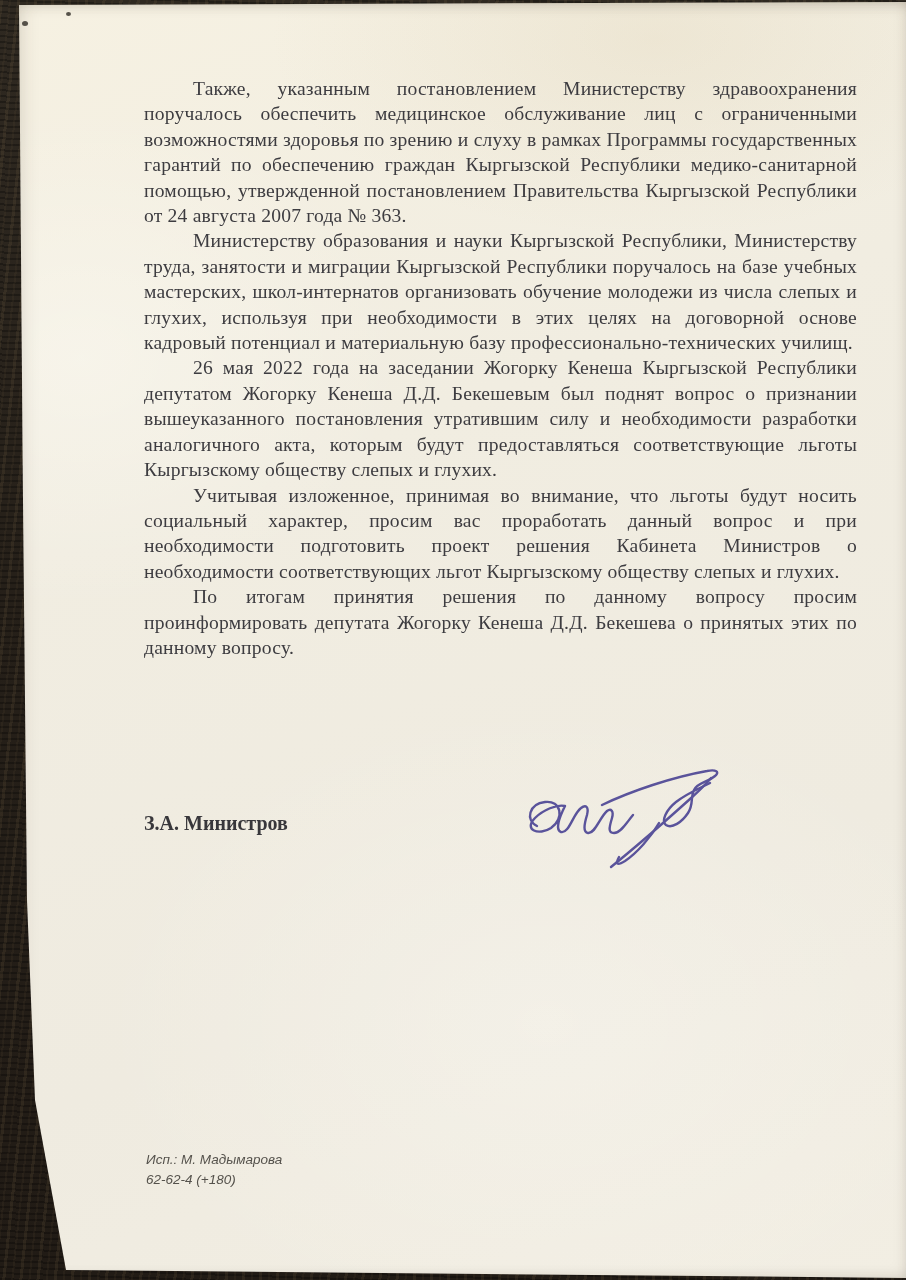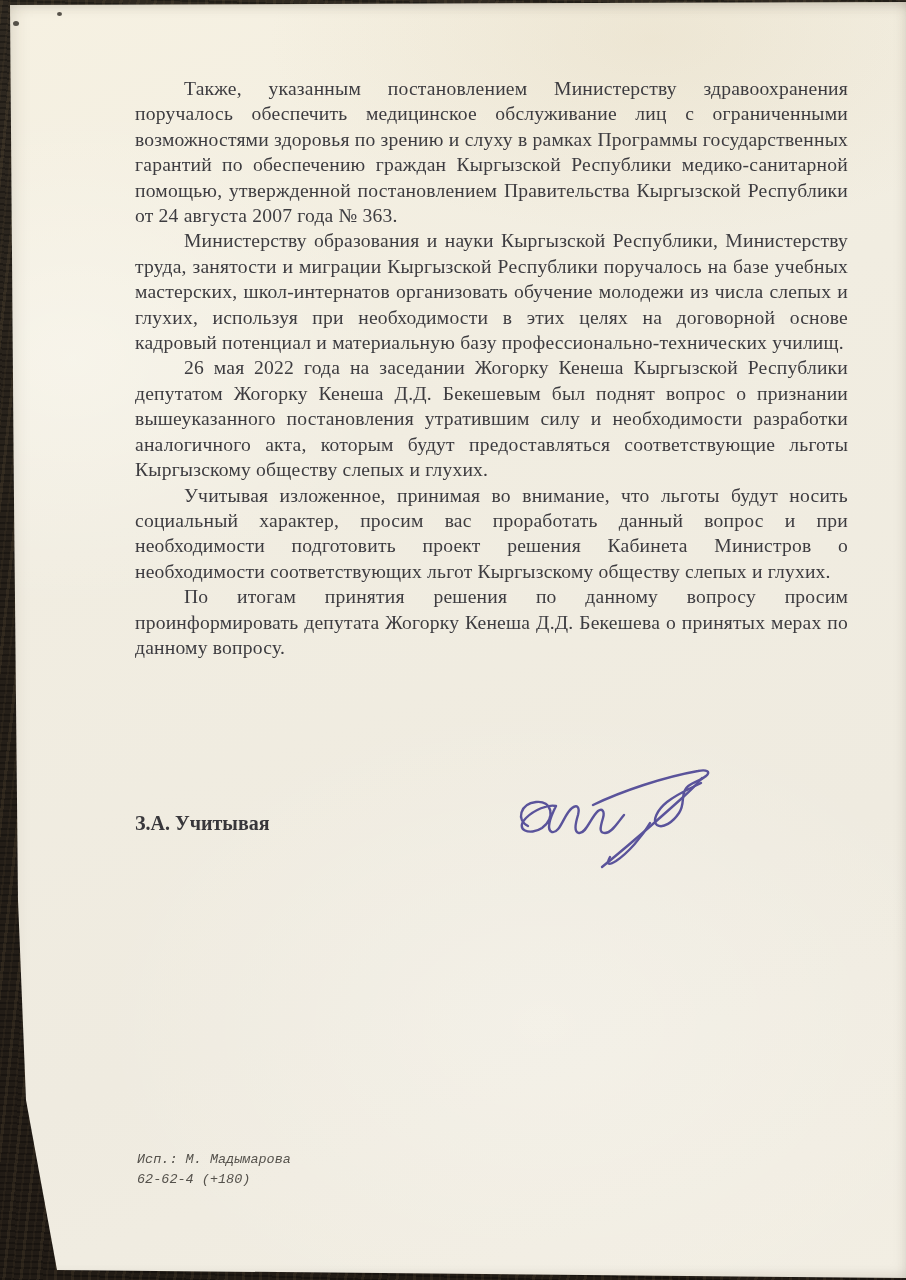--- a/index.html
+++ b/index.html
@@ -24,20 +24,21 @@
     clip-path: polygon(10px 5px, 906px 2px, 906px 1278px, 57px 1270px, 26px 1100px, 18px 900px, 14px 500px);
     background:
       radial-gradient(620px 320px at 72% 3%, rgba(214,198,162,0.22), transparent 62%),
       radial-gradient(540px 420px at 8% 28%, rgba(255,255,250,0.35), transparent 60%),
       radial-gradient(700px 500px at 60% 80%, rgba(255,255,252,0.25), transparent 65%),
       linear-gradient(160deg, #f6f1e2 0%, #f1ede1 35%, #efebe0 70%, #f2eee3 100%);
     box-shadow:
       inset 16px 0 26px -14px rgba(60,45,30,0.38),
       inset 0 10px 18px -12px rgba(60,45,30,0.42),
       inset -6px -8px 20px -14px rgba(60,45,30,0.25);
+    margin-left: 9px;
   }
   .speck {
     position: absolute;
     background: #3a362f;
     border-radius: 50%;
     opacity: 0.85;
   }
   .speck.s1 { left: 13px; top: 21px; width: 6px; height: 5px; }
   .speck.s2 { left: 57px; top: 12px; width: 5px; height: 4px; }
 
@@ -74,46 +75,46 @@
     position: absolute;
     left: 498px;
     top: 760px;
     width: 222px;
     height: 134px;
   }
   .footer {
     position: absolute;
     left: 137px;
     top: 1150px;
-    font-family: Liberation Mono, monospace;
+    font-family: Liberation Sans, sans-serif;
     font-style: italic;
     font-size: 13.5px;
     line-height: 1.5;
     color: #55524c;
   }
 </style>
 </head>
 <body>
 
 <div class="scene">
   <div class="paper">
 
     <div class="speck s1"></div>
     <div class="speck s2"></div>
 
     <div class="content">
       <p>Также, указанным постановлением Министерству здравоохранения поручалось обеспечить медицинское обслуживание лиц с ограниченными возможностями здоровья по зрению и слуху в рамках Программы государственных гарантий по обеспечению граждан Кыргызской Республики медико-санитарной помощью, утвержденной постановлением Правительства Кыргызской  Республики от 24 августа 2007 года № 363.</p>
       <p>Министерству образования и науки Кыргызской Республики, Министерству труда, занятости и миграции Кыргызской Республики поручалось на базе учебных мастерских, школ-интернатов организовать обучение молодежи из числа слепых и глухих, используя при необходимости в этих целях на договорной основе кадровый потенциал и материальную базу профессионально-технических училищ.</p>
       <p>26 мая 2022 года на заседании Жогорку Кенеша Кыргызской Республики депутатом Жогорку Кенеша Д.Д. Бекешевым был поднят вопрос о признании вышеуказанного постановления утратившим силу и необходимости разработки аналогичного акта, которым будут предоставляться соответствующие льготы Кыргызскому обществу слепых и глухих.</p>
       <p>Учитывая изложенное, принимая во внимание, что льготы будут носить социальный характер, просим вас проработать данный вопрос и при необходимости подготовить проект решения Кабинета Министров о необходимости соответствующих льгот Кыргызскому обществу слепых и глухих.</p>
-      <p>По итогам принятия решения по данному вопросу просим проинформировать депутата Жогорку Кенеша Д.Д. Бекешева о принятых мерах по данному вопросу.</p>
+      <p>По итогам принятия решения по данному вопросу просим проинформировать депутата Жогорку Кенеша Д.Д. Бекешева о принятых этих по данному вопросу.</p>
     </div>
 
     <div class="sig-row">
-      <span>З.А. Учитывая</span>
+      <span>З.А. Министров</span>
     </div>
 
     <svg class="signature-svg" viewBox="0 0 222 134" fill="none" xmlns="http://www.w3.org/2000/svg">
       <g stroke="#4e4795" stroke-width="2.4" stroke-linecap="round" stroke-linejoin="round" opacity="0.92">
         <path d="M30 66 C18 60 22 44 38 42 C54 40 58 58 44 68 C32 76 16 70 28 58 C36 50 50 44 58 46
                  C52 58 48 70 54 72 C62 74 66 54 74 48 C79 44 82 47 80 55 C77 65 76 72 81 73
                  C88 74 93 57 100 51 C104 48 107 51 105 58 C102 68 101 73 107 73 C114 73 120 62 126 55"></path>
         <path d="M95 45 C124 31 166 17 200 11 C209 9 213 12 208 16 C200 23 191 22 187 30
                  C183 38 187 44 181 53 C175 62 165 69 159 65 C154 61 159 50 169 42 C179 34 193 28 203 23"></path>
         <path d="M104 107 C130 86 163 57 183 39 C192 31 199 24 204 18"></path>

